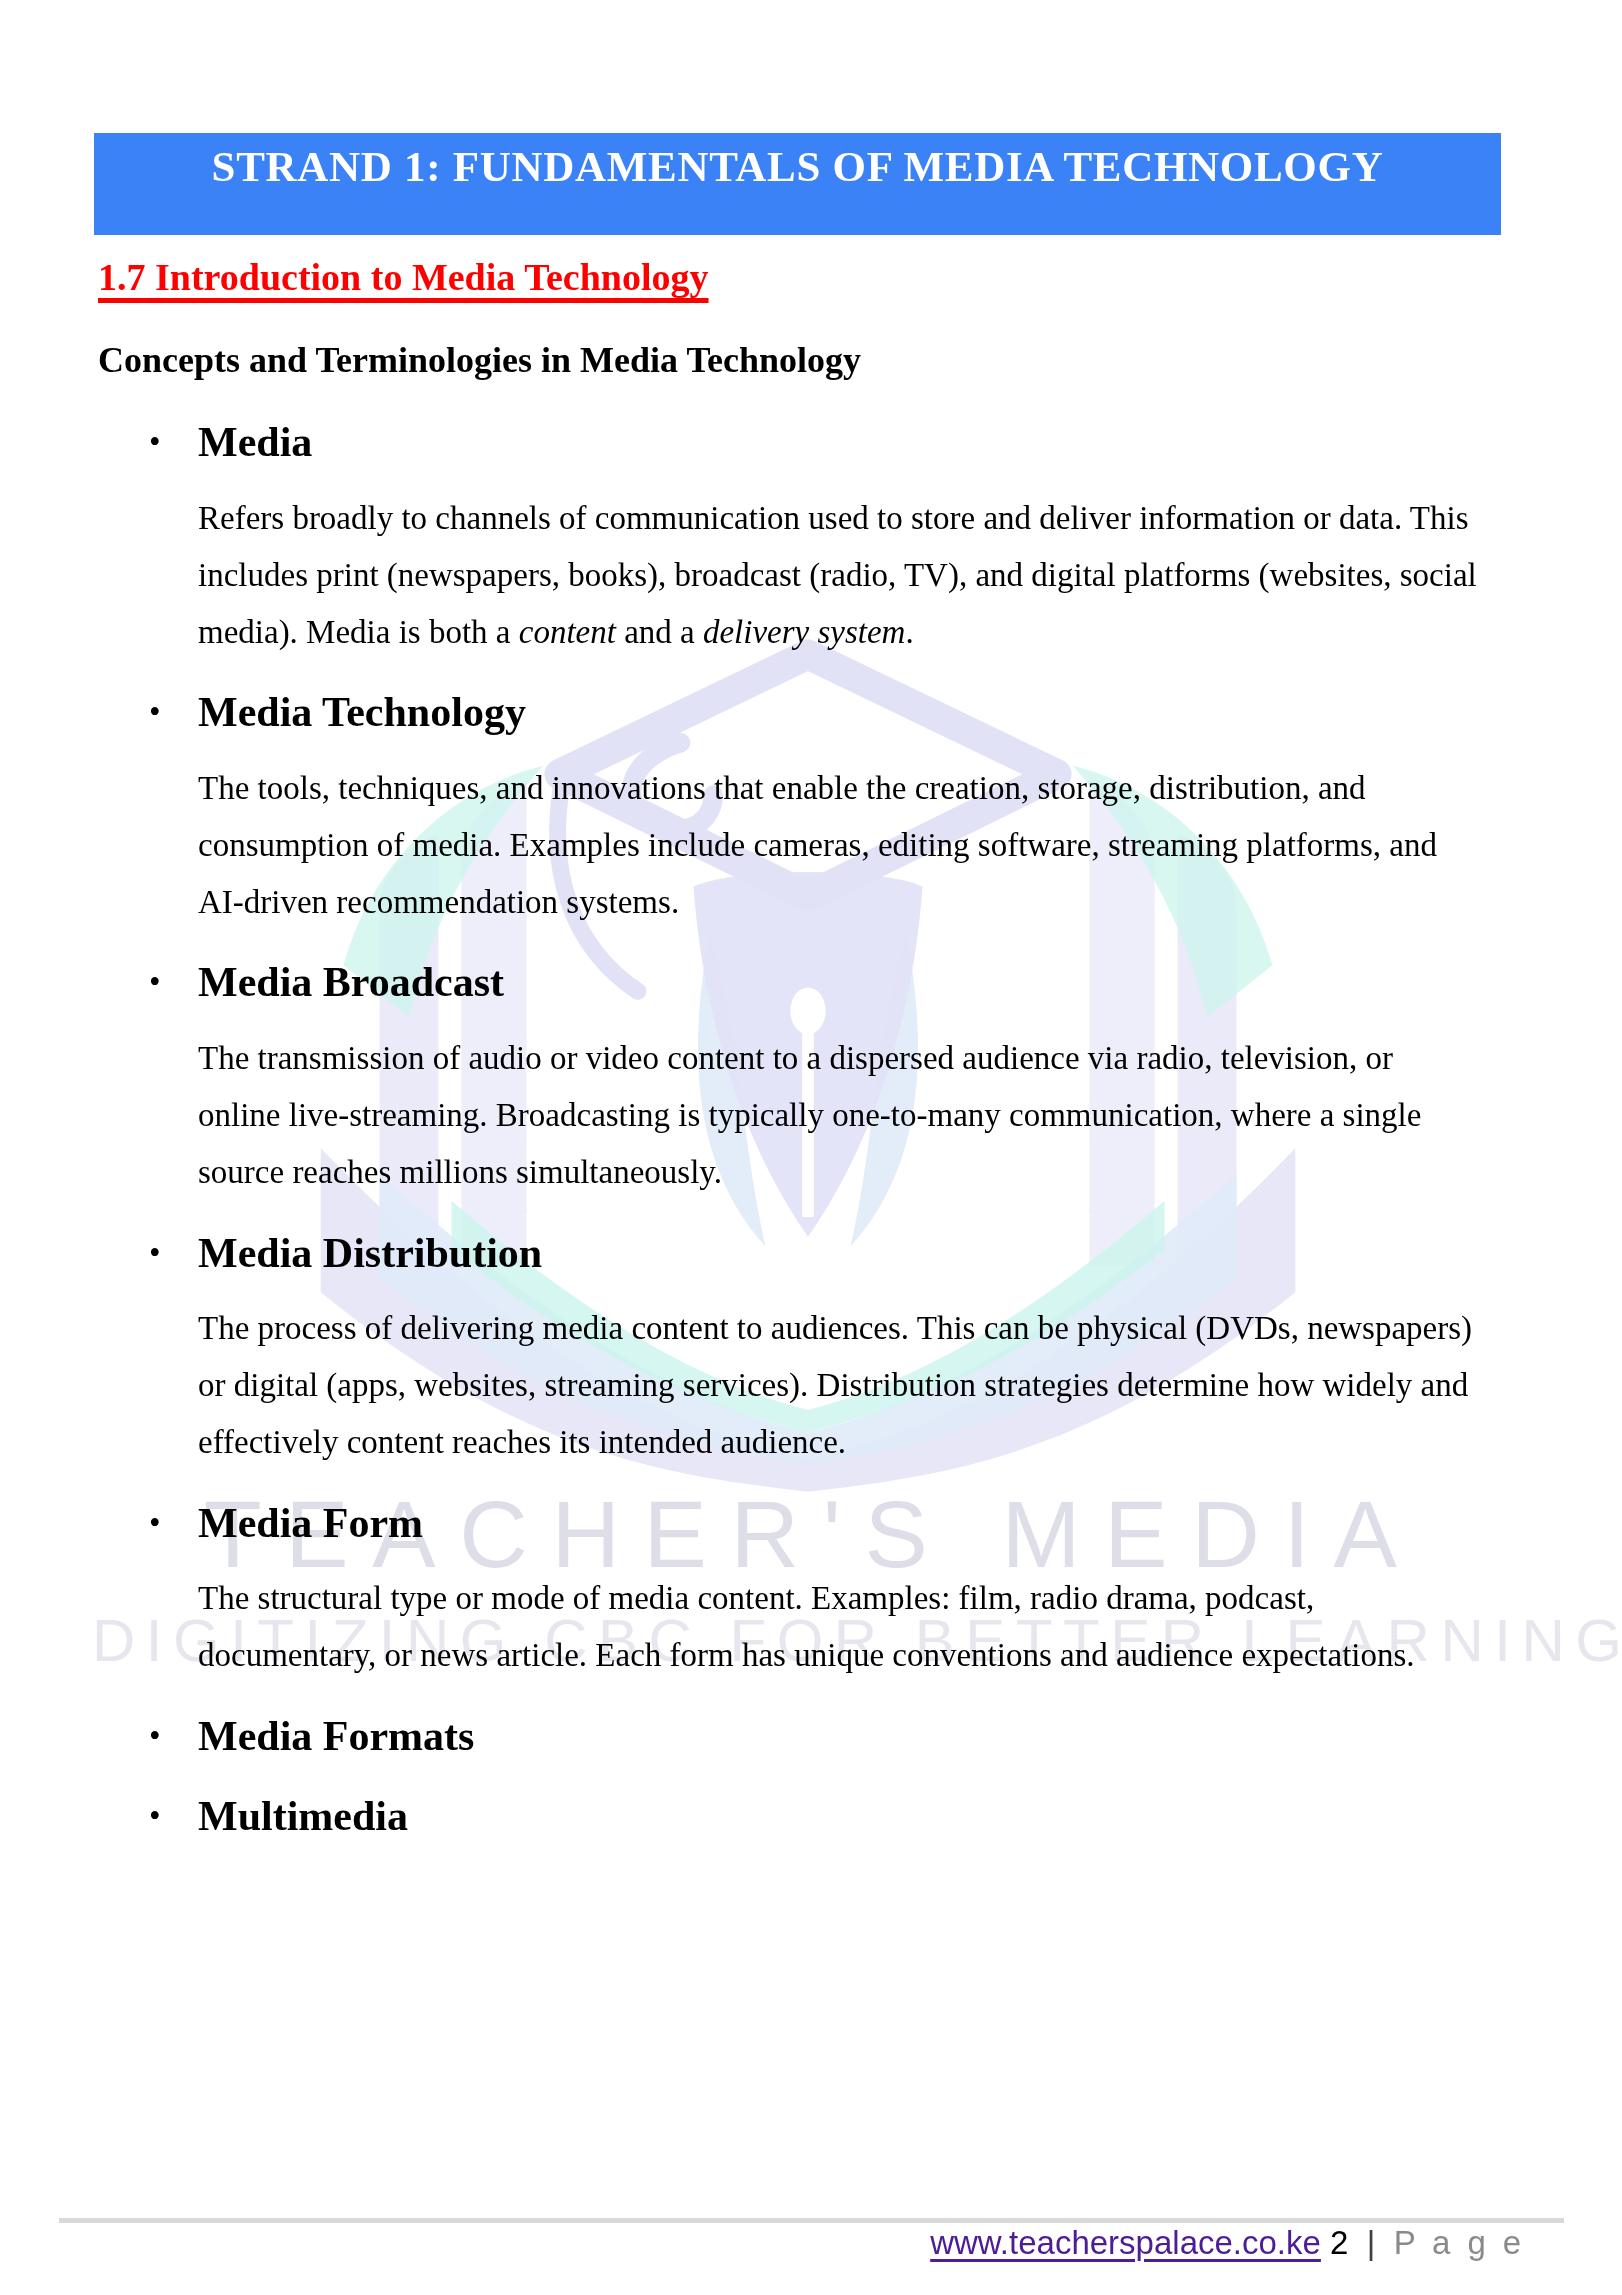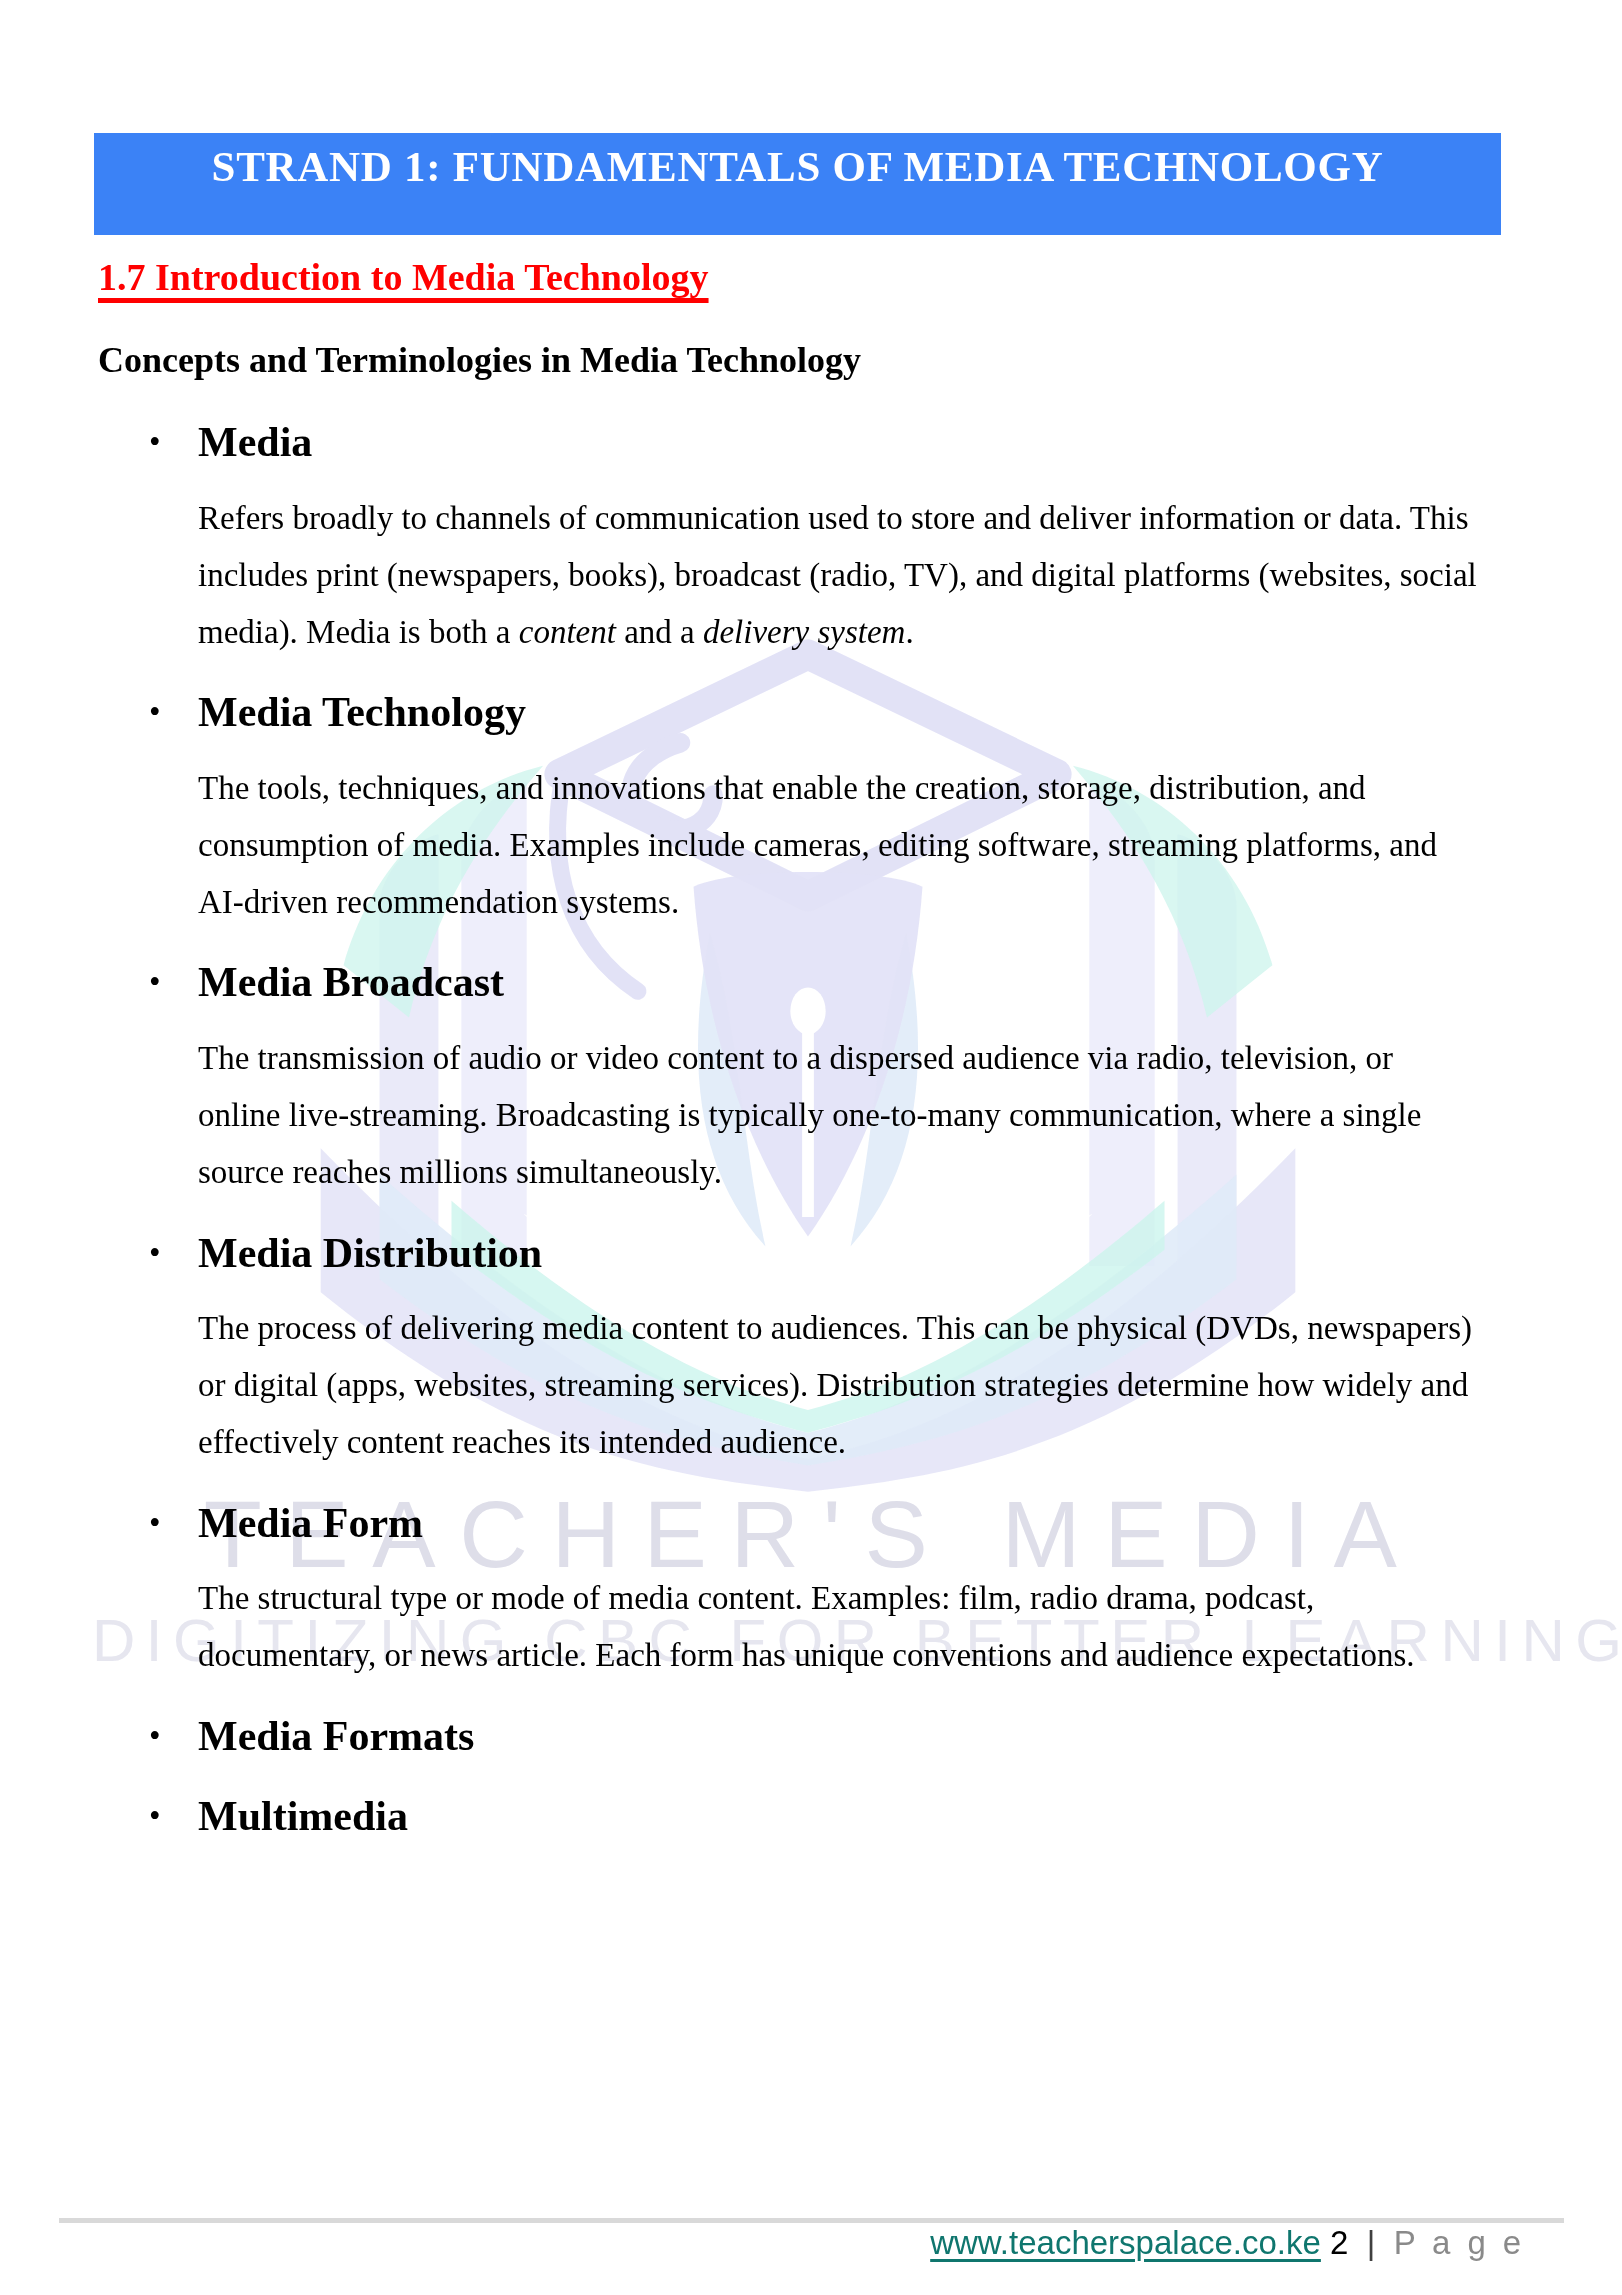--- a/index.html
+++ b/index.html
@@ -126,21 +126,21 @@
     position:absolute;
     left:0; top:2224px;
     width:1525px;
     text-align:right;
     font-family:"Liberation Sans","DejaVu Sans",sans-serif;
     font-size:33px;
     z-index:2;
     white-space:nowrap;
   }
   .footer-link{
-    color:#0f766e;
+    color:#4c1d95;
     text-decoration:underline;
     text-decoration-thickness:3.3px;
     text-underline-offset:5.2px;
     cursor:pointer;
   }
   .footer-pagenum{ color:#000000; }
   .footer-sep{ color:#404040; padding:0 9.2px; }
   .footer-pageword{ color:#8a8a8a; letter-spacing:3.9px; }
 </style>
 </head>

